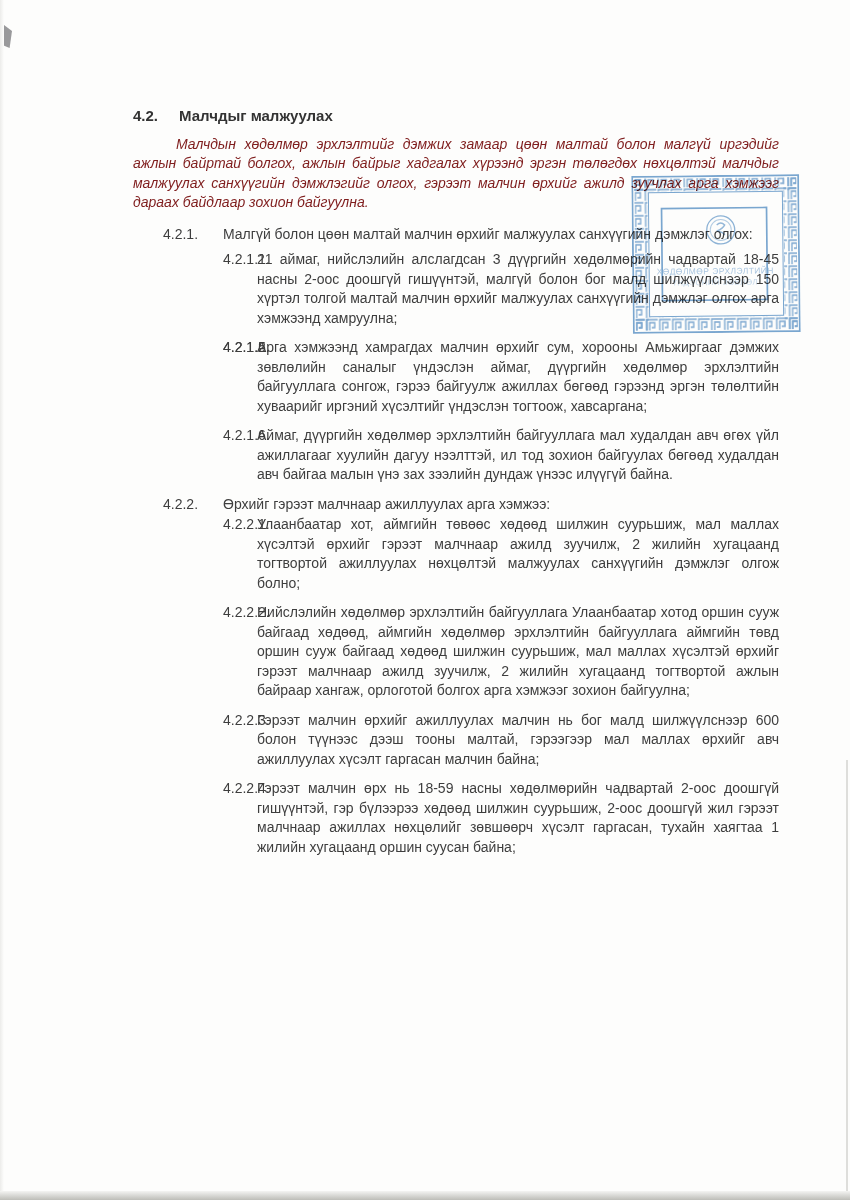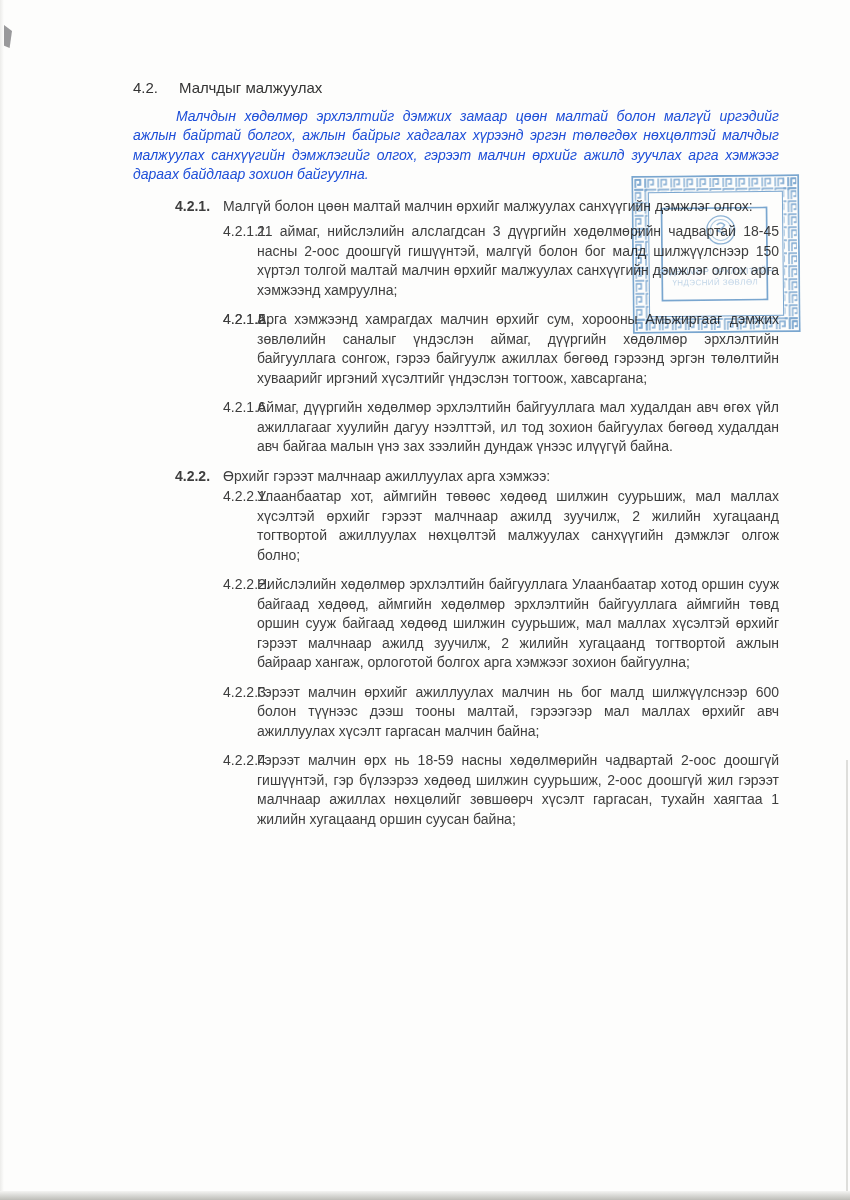--- a/index.html
+++ b/index.html
@@ -22,35 +22,35 @@
     background:linear-gradient(90deg,#ececea,#fdfdfc);}
   .bottom-band{position:absolute;left:0;right:0;bottom:0;height:9px;
     background:linear-gradient(180deg,#f4f4f2,#bdbdb8);}
   .right-edge{position:absolute;right:2px;top:760px;bottom:6px;width:2px;
     background:#d6d6d2;opacity:.8;}
 
   .content{
     position:absolute;left:133px;top:78px;width:646px;
     font-size:14px;line-height:19.5px;
   }
-  .heading{position:relative;font-weight:normal;font-size:15px;color:#333;
-    margin-bottom:9px;}
+  .heading{position:relative;font-weight:bold;font-size:15px;color:#333;
+    margin-bottom:9px;margin-top:28px;}
   .h-num{display:inline-block;width:46px;}
   .intro{
     margin:0 0 12px 0;
     font-style:italic;
     text-align:justify;
     text-indent:43px;
-    color:#1d4ed8;
+    color:#7f1d1d;
   }
   .item{position:relative;margin-bottom:10px;}
   .item .num{position:absolute;top:0;}
   .item .txt{text-align:justify;}
   .lvl1{padding-left:90px;}
-  .lvl1 .num{left:42px;font-weight:bold;}
+  .lvl1 .num{left:30px;}
   .lvl2{padding-left:124px;}
   .lvl2 .num{left:90px;}
   .after-lvl1{margin-bottom:6px;}
   .no-gap{margin-bottom:1px;}
 
   
   .stamp{
     position:absolute;left:632px;top:175px;width:168px;height:158px;
     transform:rotate(-.6deg);
     opacity:.82;

